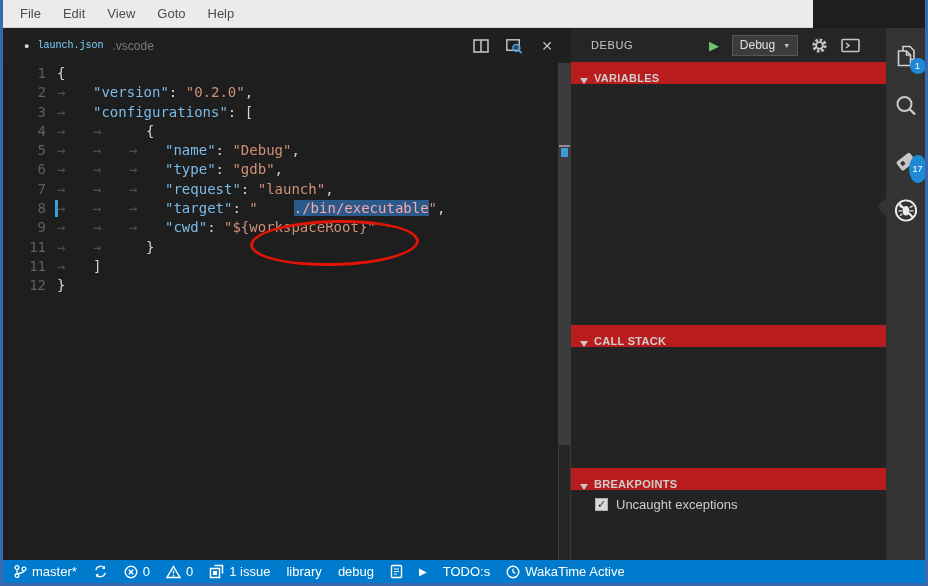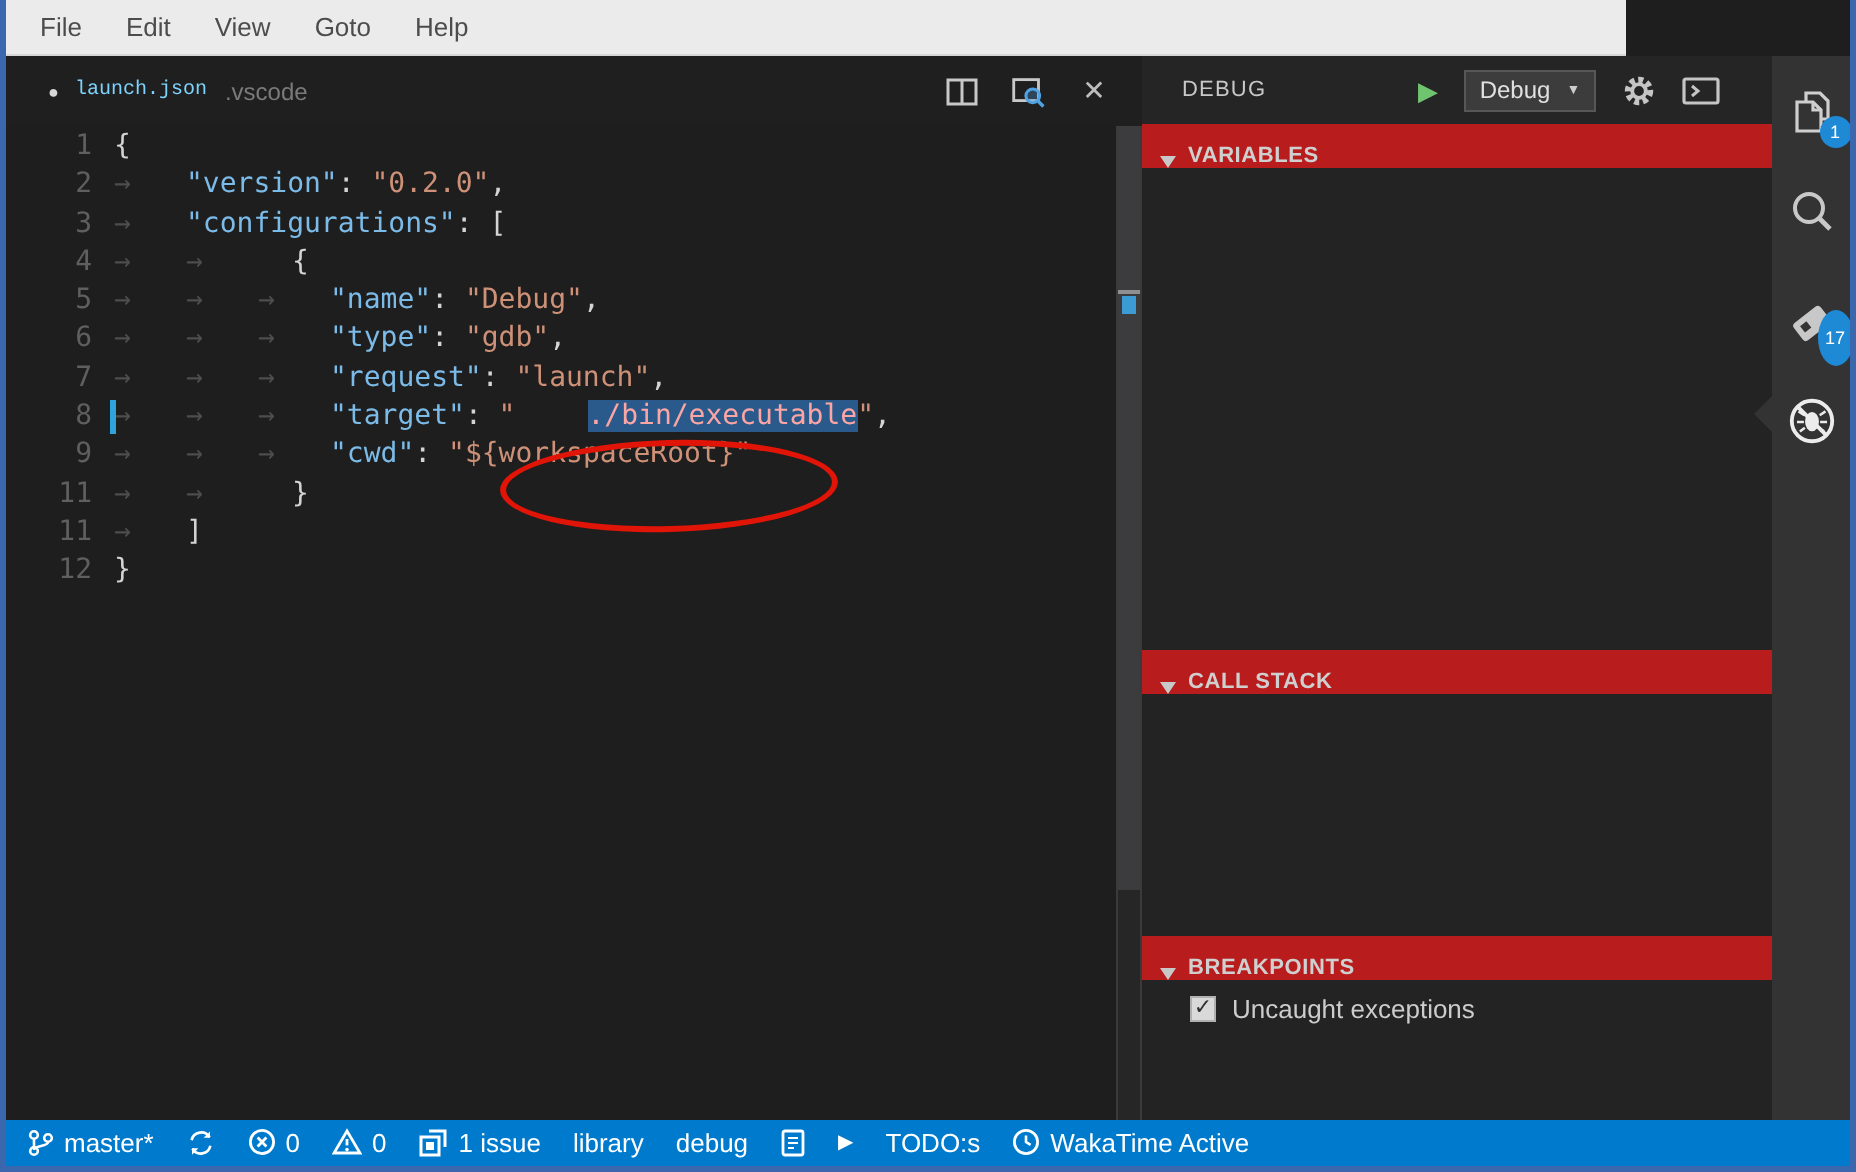--- a/index.html
+++ b/index.html
@@ -109,21 +109,21 @@
     border-top:9px solid transparent; border-bottom:9px solid transparent; border-right:9px solid #333333;
   }
 
   
   #statusbar {
     position:absolute; left:3px; top:560px; width:922px; height:23px;
     background:#007ACC; color:#FFFFFF; font-size:13px;
     display:flex; align-items:center; padding:0 10px;
   }
   .sb-group { display:flex; align-items:center; gap:16px; }
-  .sb-item { display:flex; align-items:flex-start; gap:5px; cursor:pointer; white-space:nowrap; }
+  .sb-item { display:flex; align-items:center; gap:5px; cursor:pointer; white-space:nowrap; }
   #sb-right { margin-left:auto; gap:19px; }
   .sb-icon { display:flex; align-items:center; }
   #run-icon { font-size:10px; }
 </style>
 </head>
 <body>
 
 <div id="window">
   <div id="border-left" class="win-border"></div>
   <div id="border-right" class="win-border"></div>

